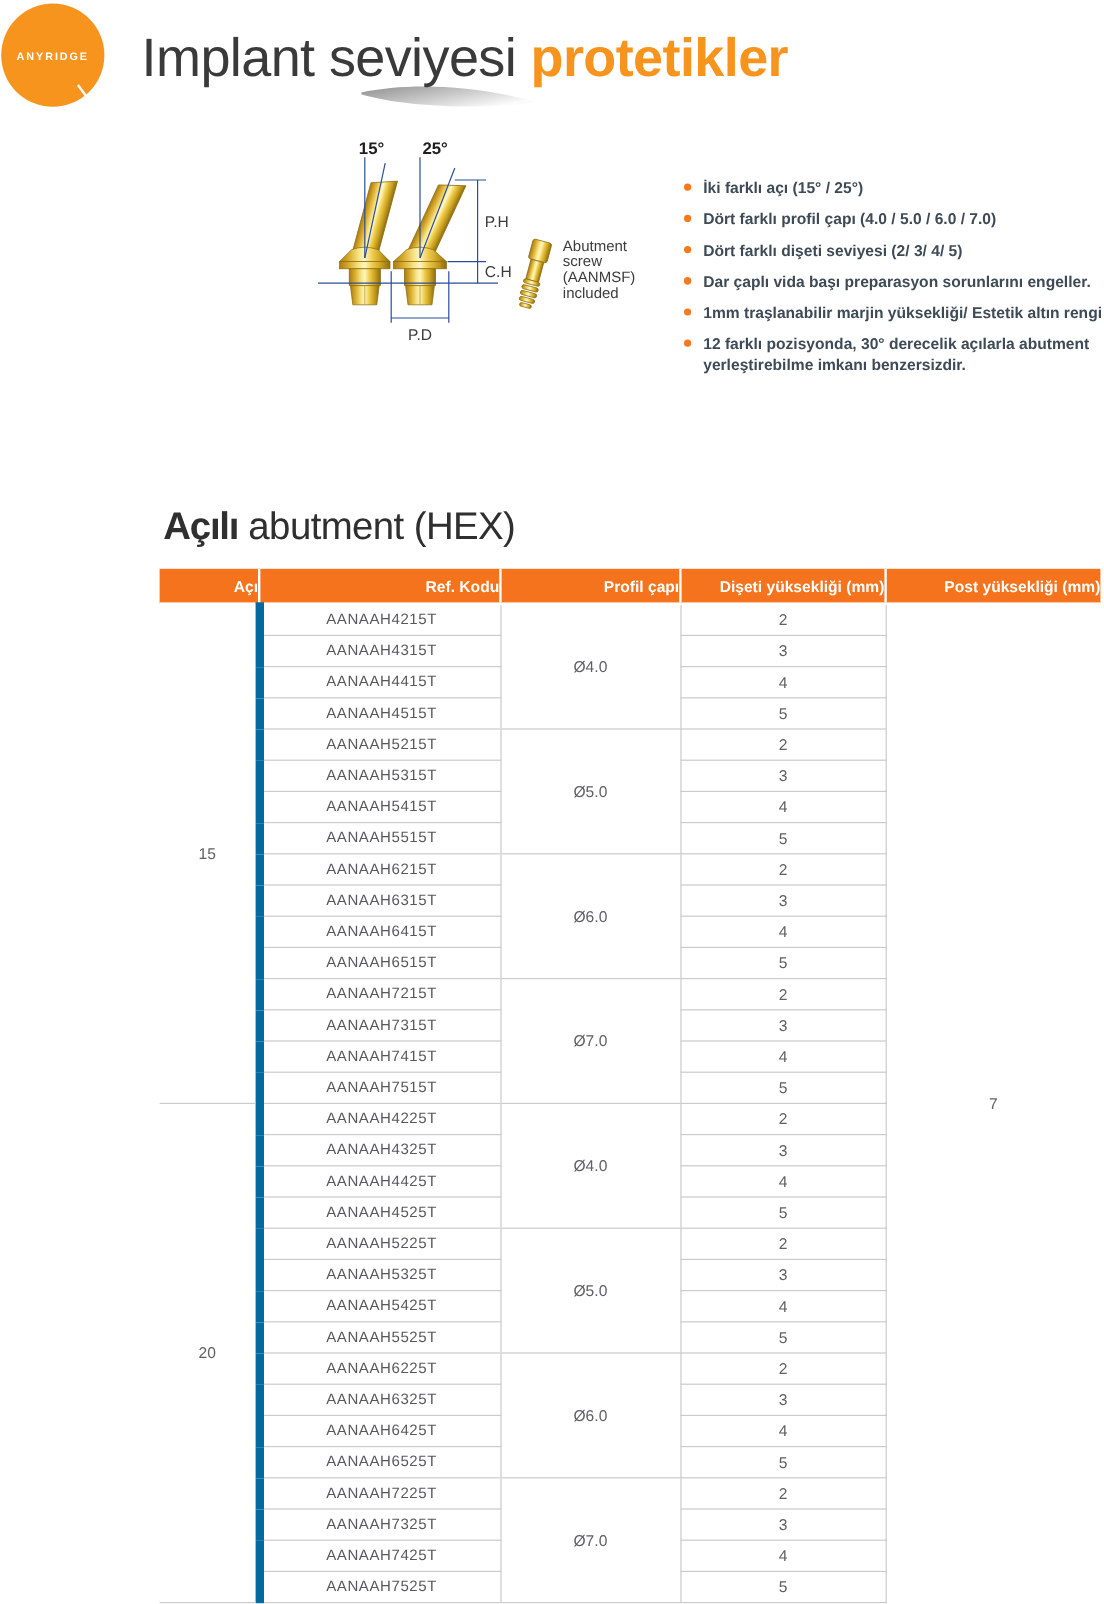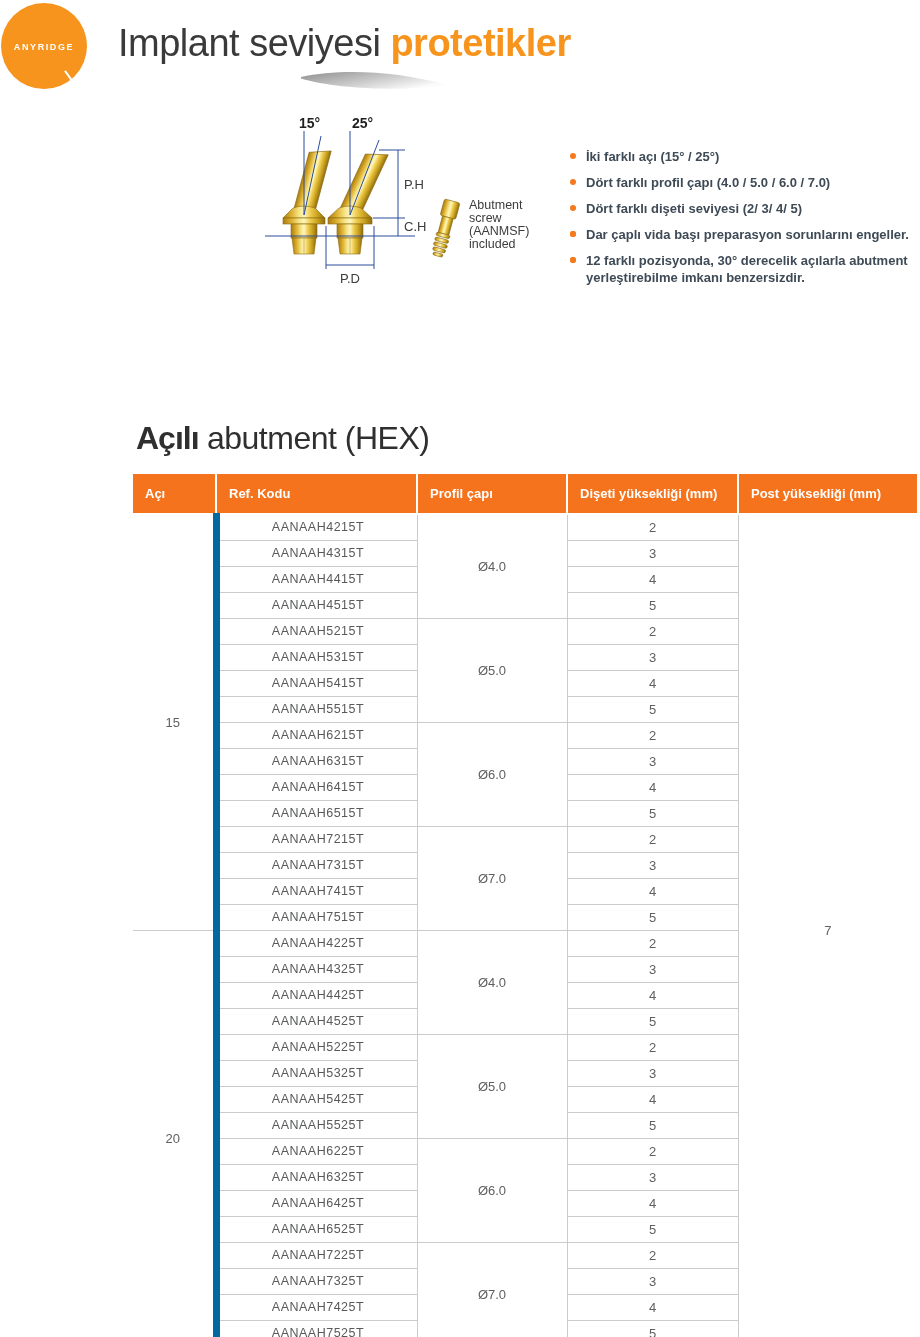--- a/index.html
+++ b/index.html
@@ -6,21 +6,21 @@
   *{box-sizing:border-box;}
   body{font-family:"Liberation Sans", sans-serif;}
   #page{position:relative;width:920px;height:1337px;background:#fff;overflow:hidden;}
 
   
   .logo-circle{position:absolute;left:1px;top:3px;width:86px;height:86px;border-radius:50%;
     background:#f7941d;display:flex;align-items:center;justify-content:center;}
   .logo-text{color:#fff;font-size:9px;font-weight:bold;letter-spacing:1.6px;margin-top:2px;}
   .logo-tail{position:absolute;left:63px;top:68px;width:1.5px;height:17px;background:#fff;
     transform:rotate(-36deg);transform-origin:top center;}
-  .page-title{position:absolute;left:118px;top:22px;font-size:38px;color:#3a3a3a;
+  .page-title{position:absolute;left:118px;top:22px;font-size:45px;color:#3a3a3a;
     letter-spacing:-0.5px;white-space:nowrap;z-index:2;}
   .page-title .accent{font-weight:bold;color:#f7941d;}
   .swoosh{position:absolute;left:301px;top:68px;z-index:1;}
 
   
   .diagram{position:absolute;left:255px;top:112px;width:305px;height:180px;}
 
   
   .features{position:absolute;left:568px;top:148px;width:354px;list-style:none;margin:0;padding:0;}
   .features li{position:relative;padding-left:18px;margin-bottom:9px;
@@ -30,22 +30,22 @@
 
   
   .section-title{position:absolute;left:136px;top:420px;font-size:32px;color:#2f2f2f;
     letter-spacing:-0.5px;white-space:nowrap;}
   .section-title .bold{font-weight:bold;letter-spacing:-1px;}
 
   
   .abutment-table{position:absolute;left:133px;top:474px;width:784px;
     border-collapse:collapse;table-layout:fixed;}
   .abutment-table th{background:#f4731c;color:#fff;font-size:13px;font-weight:bold;
-    height:29px;text-align:left;border-left:2px solid #fff;border-bottom:2px solid #fff;
-    padding:12px;}
+    height:29px;text-align:right;border-left:2px solid #fff;border-bottom:2px solid #fff;
+    padding:0;}
   .abutment-table th:first-child{border-left:none;}
   .abutment-table td{height:26px;padding:0;text-align:center;vertical-align:middle;
     font-size:13px;color:#5f6062;}
   td.col-aci{border-bottom:1px solid #cbcbcb;}
   td.col-ref{border-left:7px solid #0369a1;border-right:1px solid #cbcbcb;
     border-bottom:1px solid #cbcbcb;font-size:12.5px;letter-spacing:0.5px;color:#58595b;}
   td.col-profil{border-right:1px solid #cbcbcb;border-bottom:1px solid #cbcbcb;}
   td.col-gum{border-right:1px solid #cbcbcb;border-bottom:1px solid #cbcbcb;}
   td.col-post{border:none;}
 
@@ -147,21 +147,21 @@
       <text x="214" y="136">included</text>
     </g>
   </svg>
 
   <ul class="features" id="features-list">
       <li><span class="dot"></span><span>İki farklı açı (15° / 25°)</span></li>
       <li><span class="dot"></span><span>Dört farklı profil çapı (4.0 / 5.0 / 6.0 / 7.0)</span></li>
       <li><span class="dot"></span><span>Dört farklı dişeti seviyesi (2/ 3/ 4/ 5)</span></li>
       <li><span class="dot"></span></li>
       <li><span class="dot"></span><span>Dar çaplı vida başı preparasyon sorunlarını engeller.</span></li>
-      <li><span class="dot"></span></li>
+      <li><span class="dot"></span><span>1mm traşlanabilir marjin yüksekliği/ Estetik altın rengi</span></li>
       <li><span class="dot"></span><span>12 farklı pozisyonda, 30° derecelik açılarla abutment yerleştirebilme imkanı benzersizdir.</span></li>
     </ul>
 
   <div class="section-title"><span class="bold">Açılı</span><span> abutment (HEX)</span></div>
 
   <table class="abutment-table">
     <colgroup>
       <col style="width:83px">
         <col style="width:201px">
         <col style="width:150px">

